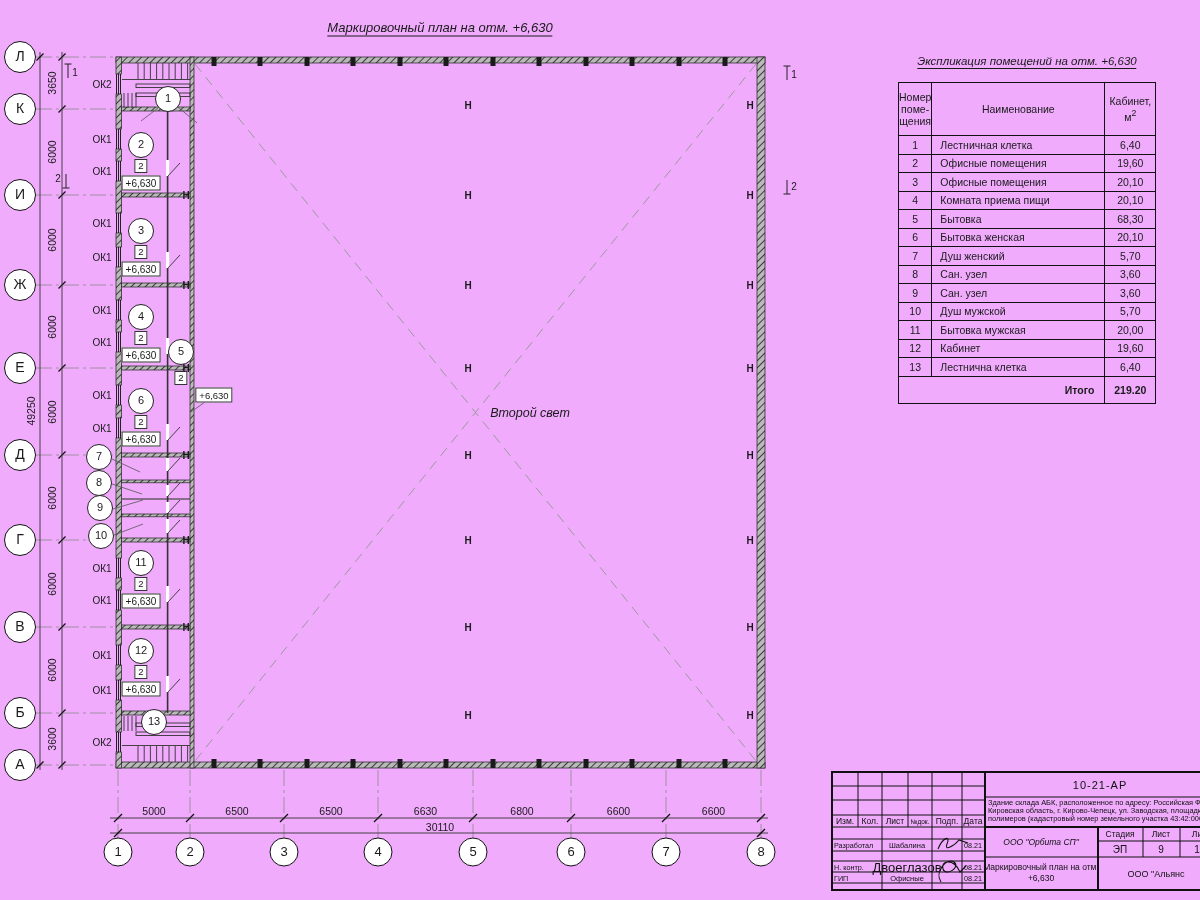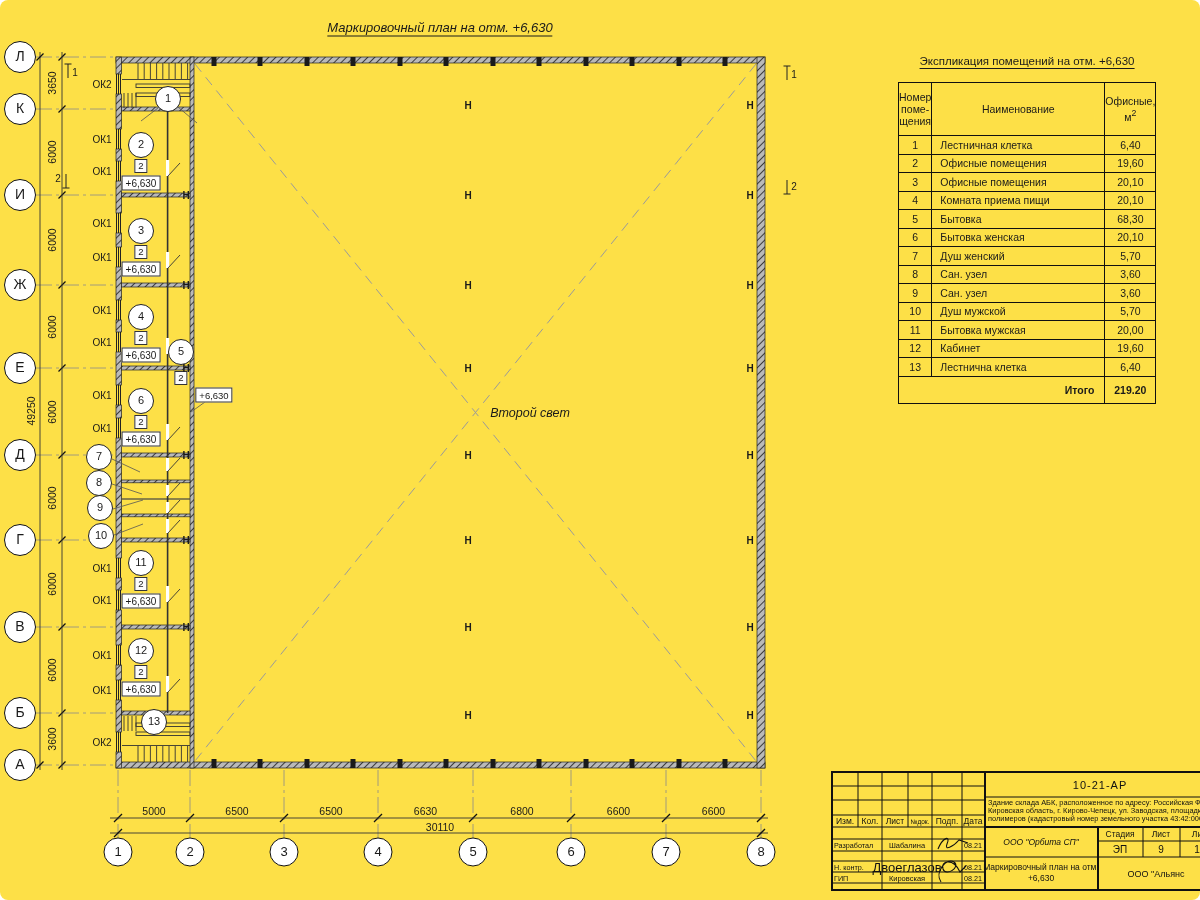--- a/index.html
+++ b/index.html
@@ -1,34 +1,34 @@
 <!DOCTYPE html>
 <html><head>
 <meta charset="utf-8">
 <style>
   html,body{margin:0;padding:0;background:#fff;}
-  #sheet{position:relative;width:1200px;height:900px;background:#fde047;overflow:hidden;
-         font-family:"Liberation Sans","DejaVu Sans",sans-serif;color:#1a1a1a;border-radius:8px;}
+  #sheet{position:relative;width:1200px;height:900px;background:#f0abfc;overflow:hidden;
+         font-family:"Liberation Sans","DejaVu Sans",sans-serif;color:#1a1a1a;}
   #linework{position:absolute;left:0;top:0;}
   .lb{position:absolute;transform:translate(-50%,-50%);white-space:nowrap;font-size:10px;color:#1a1a1a;}
   .rot{transform:translate(-50%,-50%) rotate(-90deg);}
   .dim{font-size:10.5px;}
   .ok{font-size:10px;}
   .hcol{font-size:10px;font-weight:bold;}
   .sec{font-size:10px;}
   .bubble{width:30px;height:30px;border:1.1px solid #111;border-radius:50%;background:#fff;
           line-height:28px;text-align:center;font-size:14px;}
   .bubble.sm{width:27px;height:27px;line-height:25px;font-size:13px;}
   .rmc{width:24px;height:24px;border:1.1px solid #222;border-radius:50%;background:#fff;
        line-height:22px;text-align:center;font-size:11px;}
   .tag{border:1px solid #333;background:#fbfbfb;font-size:9.5px;padding:0 3px;height:12px;line-height:12px;text-align:center;}
   .lvl{border:1px solid #333;background:#fff;font-size:10px;padding:0 3px;height:13px;line-height:13px;text-align:center;}
   .ttl{font-size:13px;font-style:italic;font-weight:500;}
   .ttl span{border-bottom:1px solid #1a1a1a;padding-bottom:1px;}
-  .ttl2{font-size:11.5px;font-weight:500;}
+  .ttl2{font-size:11.5px;font-style:italic;font-weight:500;}
   .ttl2 span{border-bottom:1px solid #1a1a1a;padding-bottom:1px;}
   .ital{font-style:italic;}
   
   #schedule{position:absolute;left:898px;top:82px;border-collapse:collapse;table-layout:fixed;
             border:1.8px solid #111;font-size:10.5px;}
   #schedule th,#schedule td{border:1px solid #111;padding:0;height:17.5px;line-height:12px;}
   #schedule th{font-weight:normal;height:52px;text-align:center;}
   #schedule td.c{text-align:center;}
   #schedule td.n{text-align:left;padding-left:8px;}
   #schedule tr.tot td{border-top:1.8px solid #111;height:26px;font-weight:bold;}
@@ -312,21 +312,21 @@
       </colgroup>
     <thead>
       <tr>
         <th>
           <span>Номер</span><br>
           <span>поме-</span><br>
           <span>щения</span>
         </th>
         <th>Наименование</th>
         <th>
-          <span>Офисные,</span><br>
+          <span>Кабинет,</span><br>
           <span>м</span><sup>2</sup>
         </th>
       </tr>
     </thead>
     <tbody id="schedule-body">
         <tr>
           <td class="c">1</td>
           <td class="n">Лестничная клетка</td>
           <td class="c">6,40</td>
         </tr>
@@ -405,21 +405,21 @@
     <div class="st" style="left:895px;top:821px;font-size:8.5px;">Лист</div>
     <div class="st" style="left:920px;top:821px;font-size:6.5px;">№док.</div>
     <div class="st" style="left:947px;top:821px;font-size:8.5px;">Подп.</div>
     <div class="st" style="left:973px;top:821px;font-size:8.5px;">Дата</div>
 
     <div class="st lft" style="left:834px;top:845px;font-size:7.2px;">Разработал</div>
     <div class="st lft" style="left:834px;top:866.5px;font-size:7.2px;">Н. контр.</div>
     <div class="st lft" style="left:834px;top:877.5px;font-size:7.2px;">ГИП</div>
     <div class="st" style="left:907px;top:845px;font-size:7.5px;">Шабалина</div>
     <div class="st" style="left:907px;top:866.5px;font-size:13px;">Двоеглазов</div>
-    <div class="st" style="left:907px;top:877.5px;font-size:7.5px;">Кировская</div>
+    <div class="st" style="left:907px;top:877.5px;font-size:7.5px;">Офисные</div>
     <div class="st" style="left:973px;top:845px;font-size:7.2px;">08.21</div>
     <div class="st" style="left:973px;top:866.5px;font-size:7.2px;">08.21</div>
     <div class="st" style="left:973px;top:877.5px;font-size:7.2px;">08.21</div>
 
     <div class="st" style="left:1100px;top:785px;font-size:11px;letter-spacing:1px;">10-21-АР</div>
     <div class="st lft" style="left:988px;top:802px;font-size:7.4px;">Здание склада АБК, расположенное по адресу: Российская Феде</div>
     <div class="st lft" style="left:988px;top:810px;font-size:7.4px;">Кировская область, г. Кирово-Чепецк, ул. Заводская, площадка з</div>
     <div class="st lft" style="left:988px;top:818px;font-size:7.4px;">полимеров (кадастровый номер земельного участка 43:42:0000</div>
 
     <div class="st" style="left:1120px;top:834px;font-size:8.5px;">Стадия</div>

